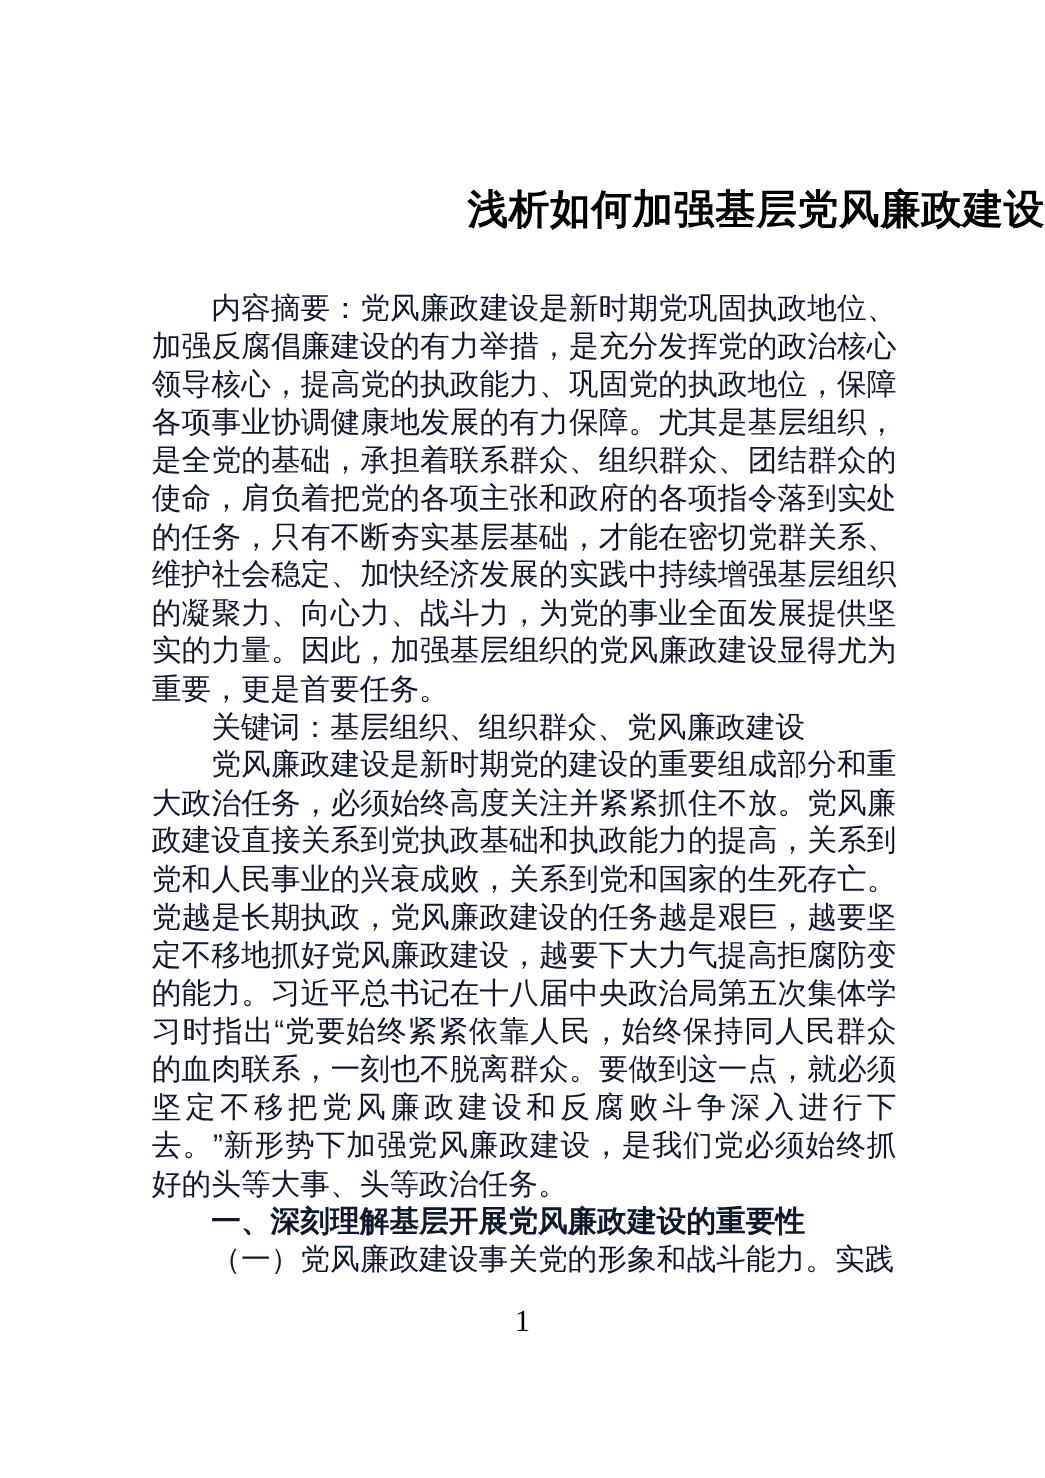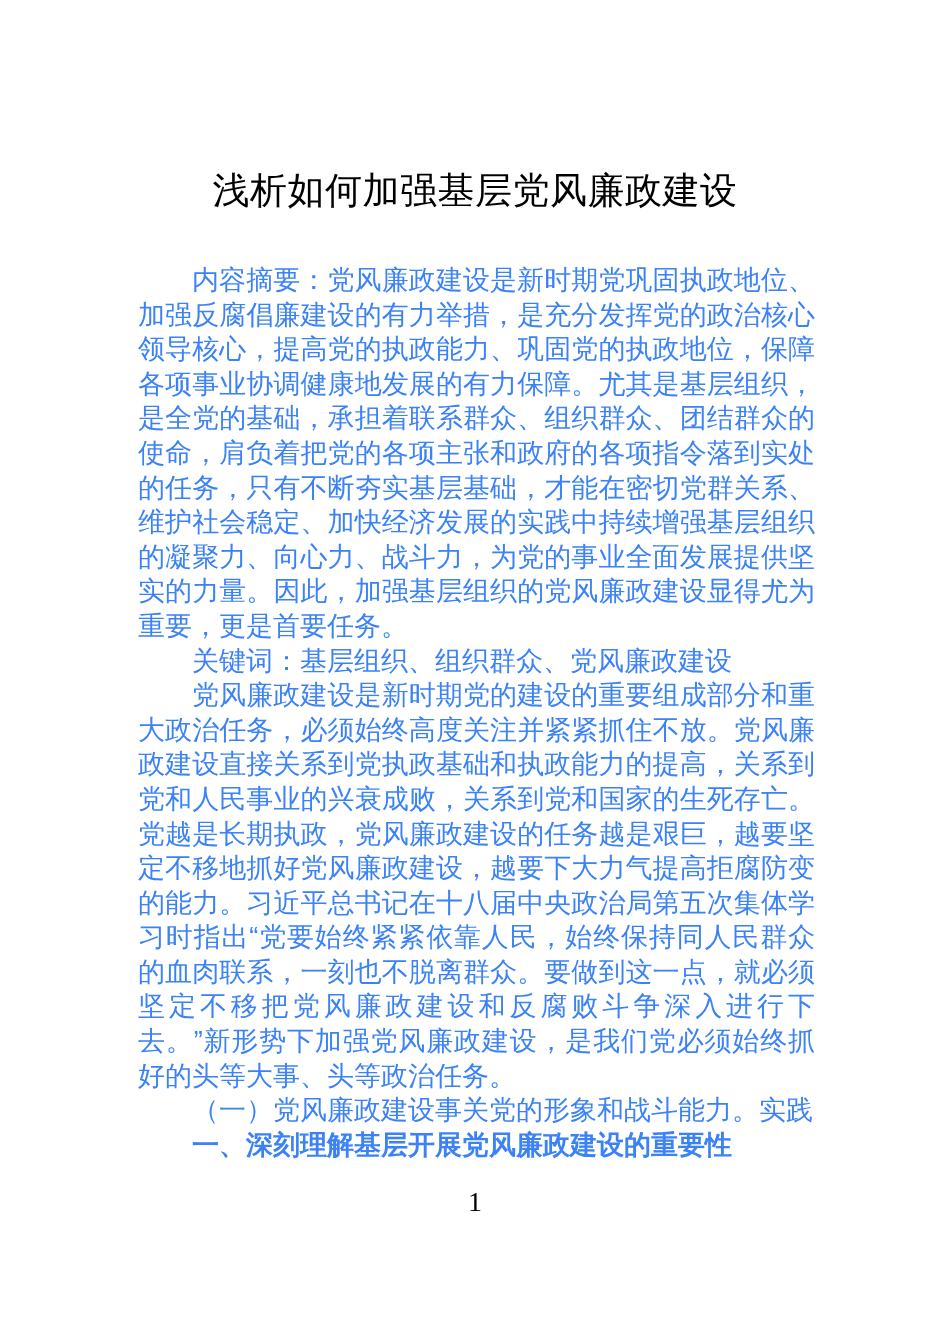--- a/index.html
+++ b/index.html
@@ -15,36 +15,36 @@
     overflow: hidden;
     font-family: "Liberation Sans", sans-serif;
     color: #000000;
   }
   .doc-title {
     position: absolute;
     top: 166px;
     left: 0;
     width: 100%;
     margin: 0;
-    text-align: center;
+    text-align: right;
     font-size: 37px;
-    font-weight: 400;
+    font-weight: 700;
     letter-spacing: 0.5px;
     color: #000000;
   }
   .body-text {
     position: absolute;
     top: 263px;
     left: 138px;
     width: 677px;
     font-size: 27px;
     line-height: 34.6px;
     text-align: justify;
     text-justify: inter-ideograph;
-    color: #3b82f6;
+    color: #0f172a;
   }
   .para {
     margin: 0;
     padding: 0;
     text-indent: 2em;
     word-break: normal;
   }
   .para.heading {
     font-weight: 700;
   }
@@ -63,19 +63,19 @@
 <body>
 
 <div class="page">
 
   <h1 class="doc-title">浅析如何加强基层党风廉政建设</h1>
 
   <div class="body-text">
     <p class="para">内容摘要：党风廉政建设是新时期党巩固执政地位、加强反腐倡廉建设的有力举措，是充分发挥党的政治核心领导核心，提高党的执政能力、巩固党的执政地位，保障各项事业协调健康地发展的有力保障。尤其是基层组织，是全党的基础，承担着联系群众、组织群众、团结群众的使命，肩负着把党的各项主张和政府的各项指令落到实处的任务，只有不断夯实基层基础，才能在密切党群关系、维护社会稳定、加快经济发展的实践中持续增强基层组织的凝聚力、向心力、战斗力，为党的事业全面发展提供坚实的力量。因此，加强基层组织的党风廉政建设显得尤为重要，更是首要任务。</p>
     <p class="para">关键词：基层组织、组织群众、党风廉政建设</p>
     <p class="para">党风廉政建设是新时期党的建设的重要组成部分和重大政治任务，必须始终高度关注并紧紧抓住不放。党风廉政建设直接关系到党执政基础和执政能力的提高，关系到党和人民事业的兴衰成败，关系到党和国家的生死存亡。党越是长期执政，党风廉政建设的任务越是艰巨，越要坚定不移地抓好党风廉政建设，越要下大力气提高拒腐防变的能力。习近平总书记在十八届中央政治局第五次集体学习时指出“党要始终紧紧依靠人民，始终保持同人民群众的血肉联系，一刻也不脱离群众。要做到这一点，就必须坚定不移把党风廉政建设和反腐败斗争深入进行下去。”新形势下加强党风廉政建设，是我们党必须始终抓好的头等大事、头等政治任务。</p>
+    <p class="para heading">一、深刻理解基层开展党风廉政建设的重要性</p>
     <p class="para">（一）党风廉政建设事关党的形象和战斗能力。实践</p>
-    <p class="para heading">一、深刻理解基层开展党风廉政建设的重要性</p>
   </div>
 
   <div class="page-number">1</div>
 
 </div>
 
 </body></html>

